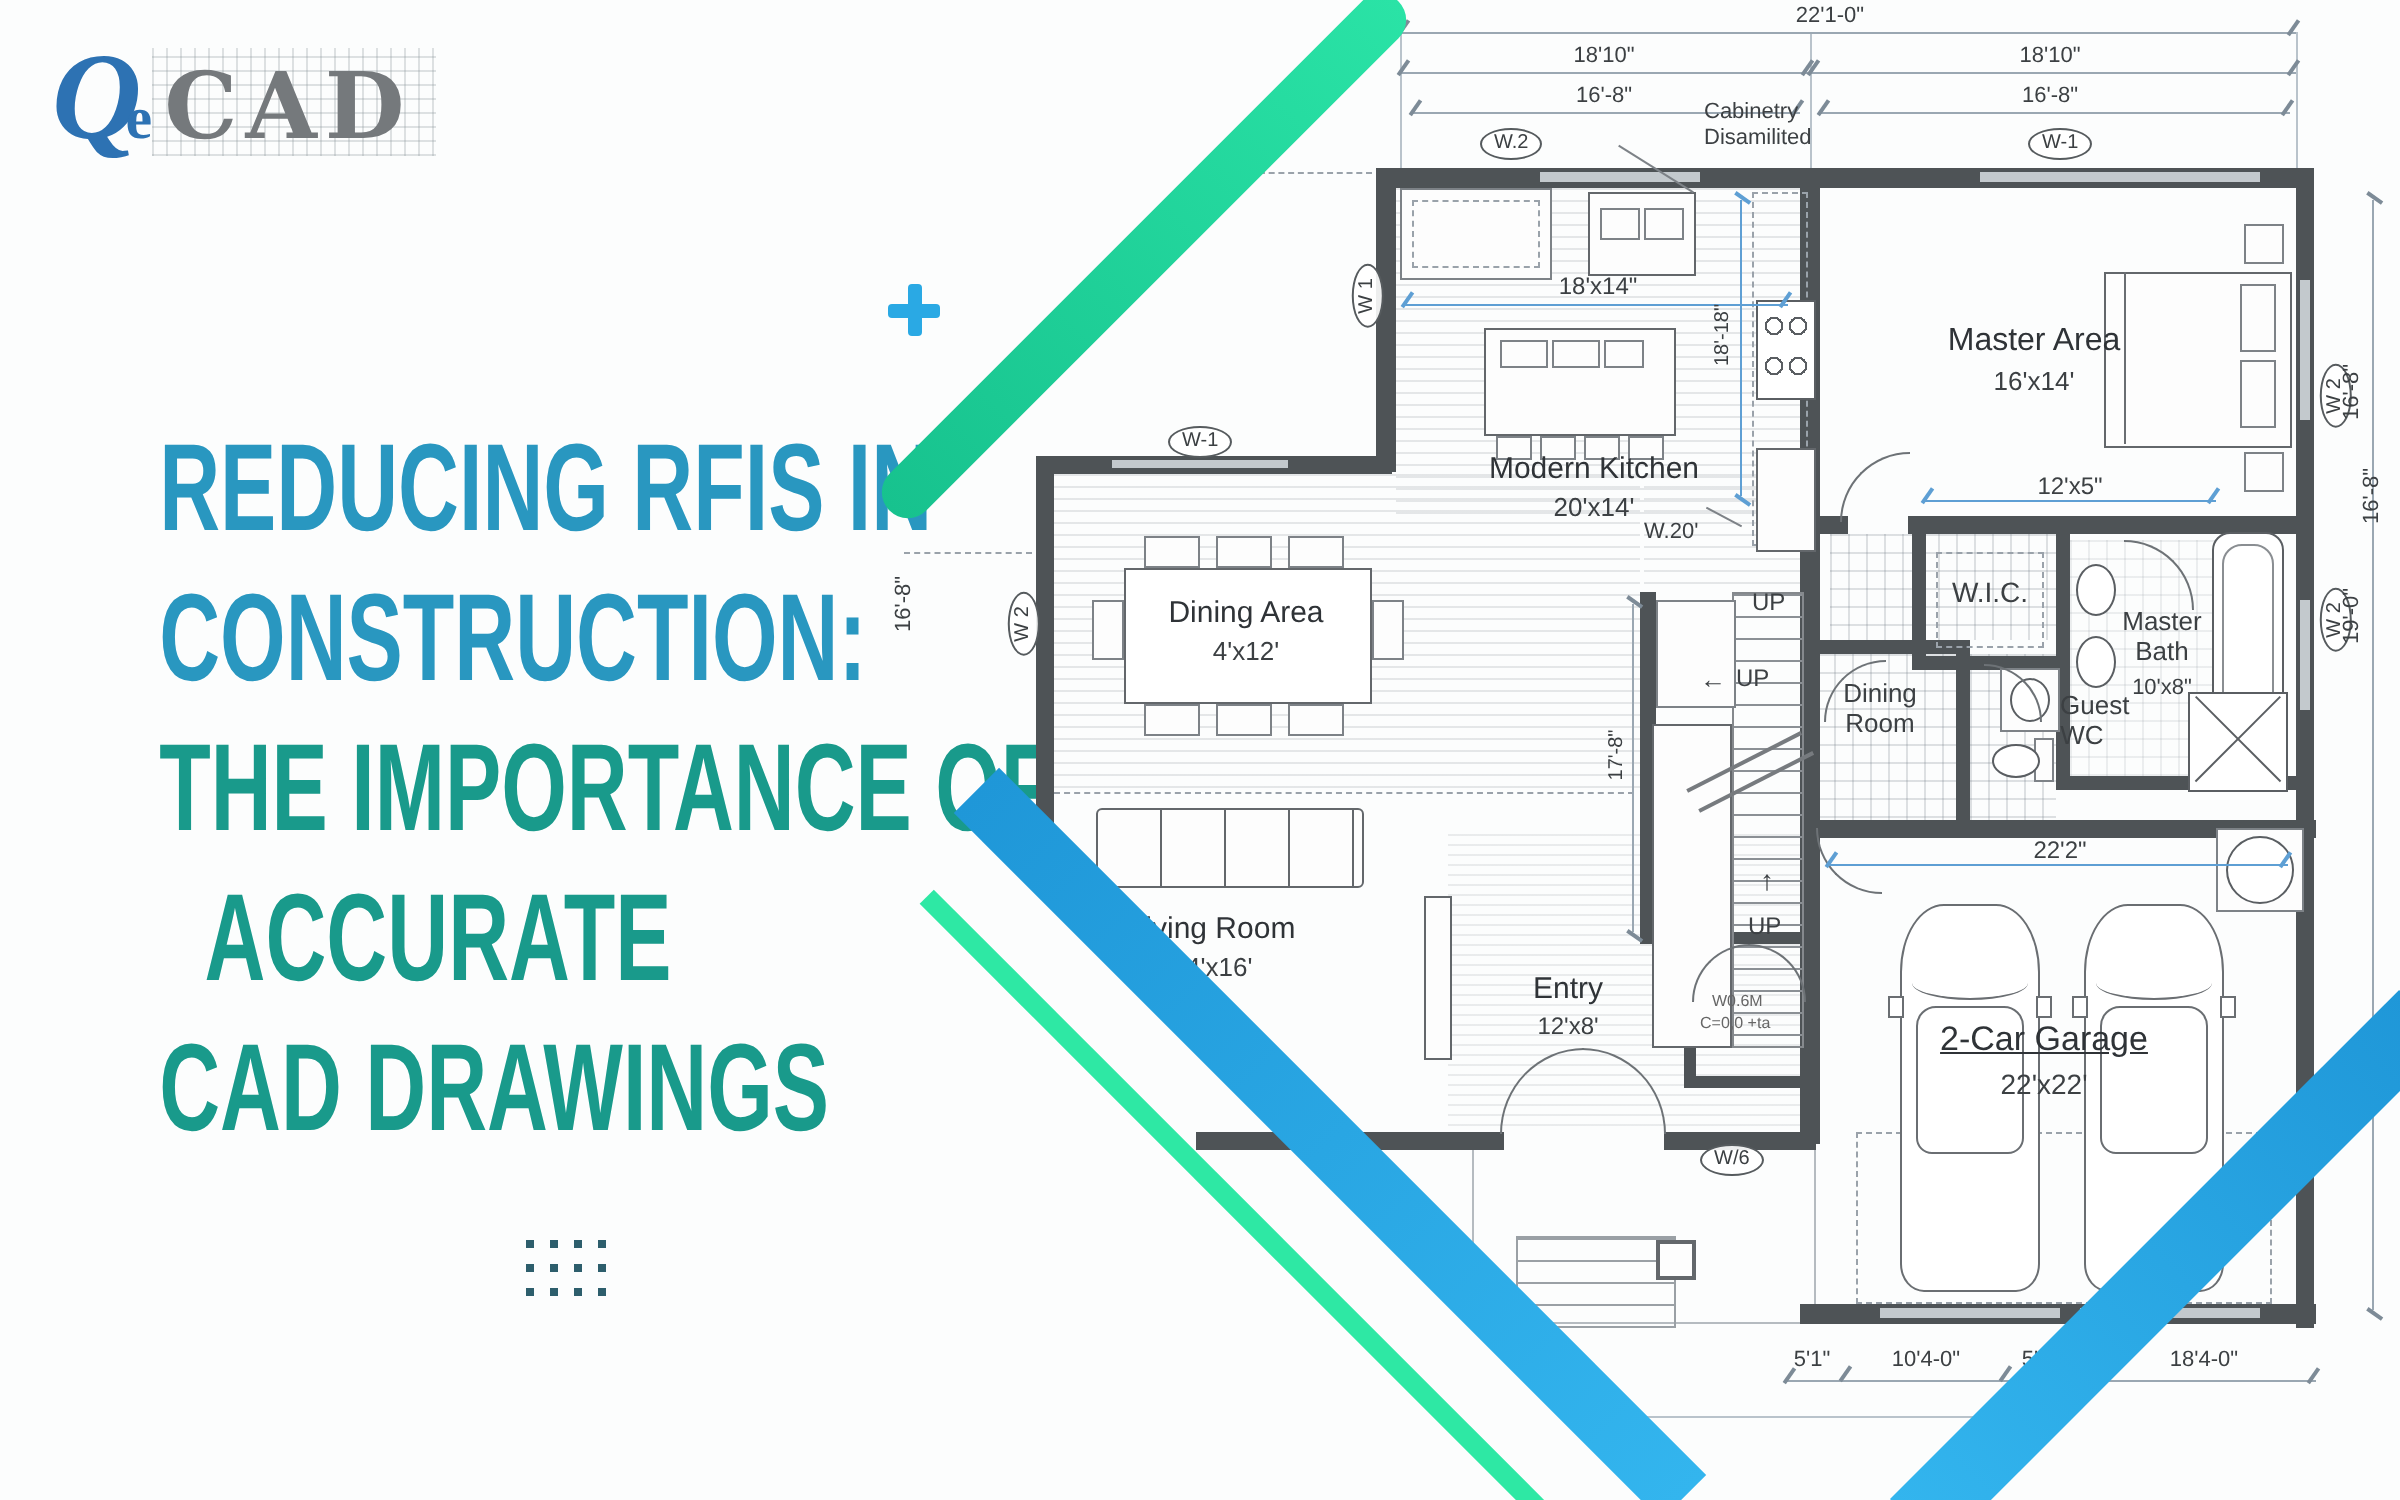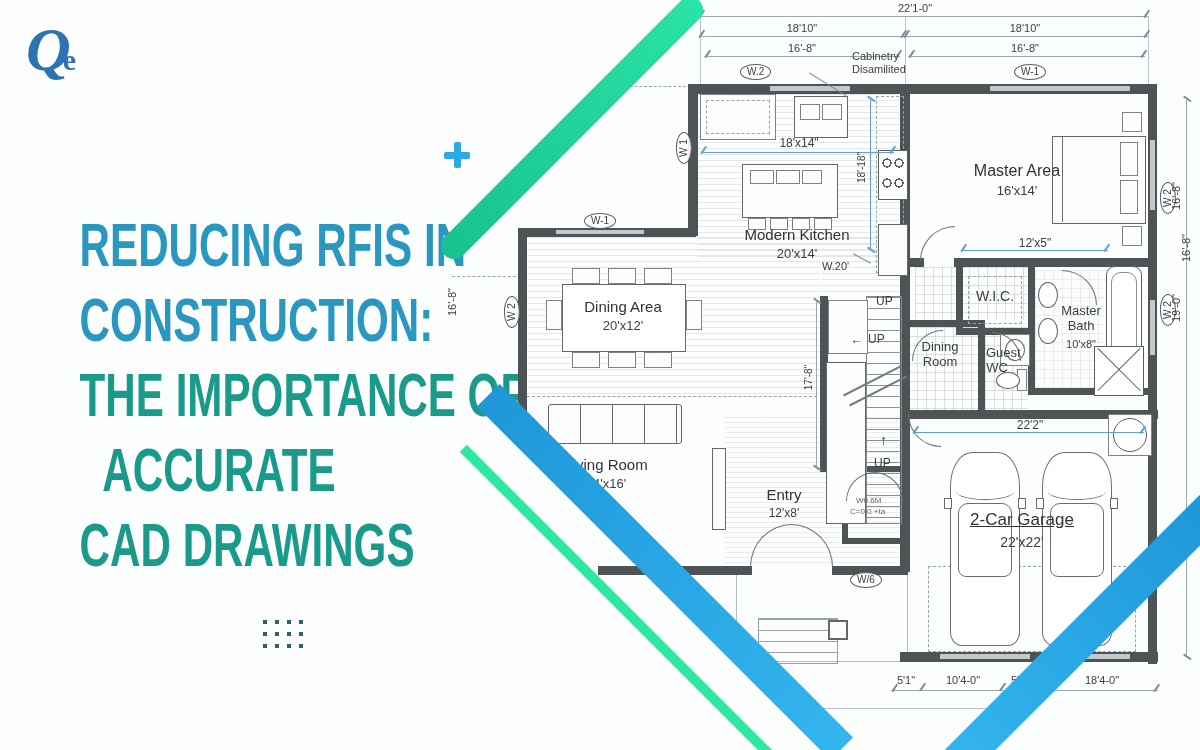--- a/index.html
+++ b/index.html
@@ -99,20 +99,21 @@
   .cushions{position:absolute;inset:0;background:repeating-linear-gradient(90deg,transparent 0 31px,#63676b 31px 32px);}
 </style>
 </head>
 <body>
 
 <div id="canvas">
 
   <div class="logo">
     <span class="logo-q">Q</span>
     <span class="logo-e">e</span>
+    <span class="logo-cad">CAD</span>
   </div>
 
   <div class="title">
     <span class="tl blue">REDUCING RFIS IN</span>
     <span class="tl blue">CONSTRUCTION:</span>
     <span class="tl teal">THE IMPORTANCE OF</span>
     <span class="tl teal">ACCURATE</span>
     <span class="tl teal">CAD DRAWINGS</span>
   </div>
 
@@ -278,28 +279,28 @@
   <span class="tag" style="left:584px;top:213px;">W-1</span>
   <span class="tag" style="left:850px;top:572px;">W/6</span>
   <span class="tag rot" style="left:496px;top:304px;">W 2</span>
   <span class="tag rot" style="left:668px;top:140px;">W 1</span>
   <span class="tag rot" style="left:1152px;top:190px;">W 2</span>
   <span class="tag rot" style="left:1152px;top:302px;">W 2</span>
 
   <div class="lbl rn c" style="left:732px;top:226px;width:130px;">Modern Kitchen</div>
   <div class="lbl rs c" style="left:732px;top:246px;width:130px;">20'x14'</div>
   <div class="lbl rn c" style="left:566px;top:298px;width:114px;">Dining Area</div>
-  <div class="lbl rs c" style="left:566px;top:318px;width:114px;">20'x12'</div>
+  <div class="lbl rs c" style="left:566px;top:318px;width:114px;">4'x12'</div>
   <div class="lbl rn c" style="left:962px;top:162px;width:110px;font-size:16px;">Master Area</div>
   <div class="lbl rs c" style="left:962px;top:183px;width:110px;">16'x14'</div>
   <div class="lbl c wrap" style="left:1050px;top:304px;width:62px;font-size:13px;">Master Bath</div>
   <div class="lbl c" style="left:1050px;top:338px;width:62px;font-size:11px;">10'x8"</div>
   <div class="lbl c" style="left:966px;top:288px;width:58px;font-size:14px;">W.I.C.</div>
   <div class="lbl c wrap" style="left:906px;top:340px;width:68px;font-size:13px;">Dining Room</div>
-  <div class="lbl c wrap" style="left:986px;top:346px;width:22px;font-size:13px;">Guest WC</div>
+  <div class="lbl c wrap" style="left:986px;top:346px;width:22px;font-size:13px;padding-left:44px;">Guest WC</div>
   <div class="lbl rn c" style="left:748px;top:486px;width:72px;">Entry</div>
   <div class="lbl c" style="left:748px;top:506px;width:72px;font-size:12px;">12'x8'</div>
   <div class="lbl rn c" style="left:548px;top:456px;width:116px;">Living Room</div>
   <div class="lbl rs c" style="left:548px;top:476px;width:116px;">14'x16'</div>
   <div class="lbl rn-big rn c" style="left:960px;top:510px;width:124px;text-decoration:underline;">2-Car Garage</div>
   <div class="lbl c" style="left:960px;top:534px;width:124px;font-size:14px;">22'x22'</div>
 
   <div class="dim-h blue" style="left:702px;top:152px;width:192px;"></div>
   <div class="lbl c" style="left:756px;top:136px;width:86px;font-size:12px;">18'x14"</div>
   <div class="dim-v blue" style="left:870px;top:100px;height:148px;"></div>

